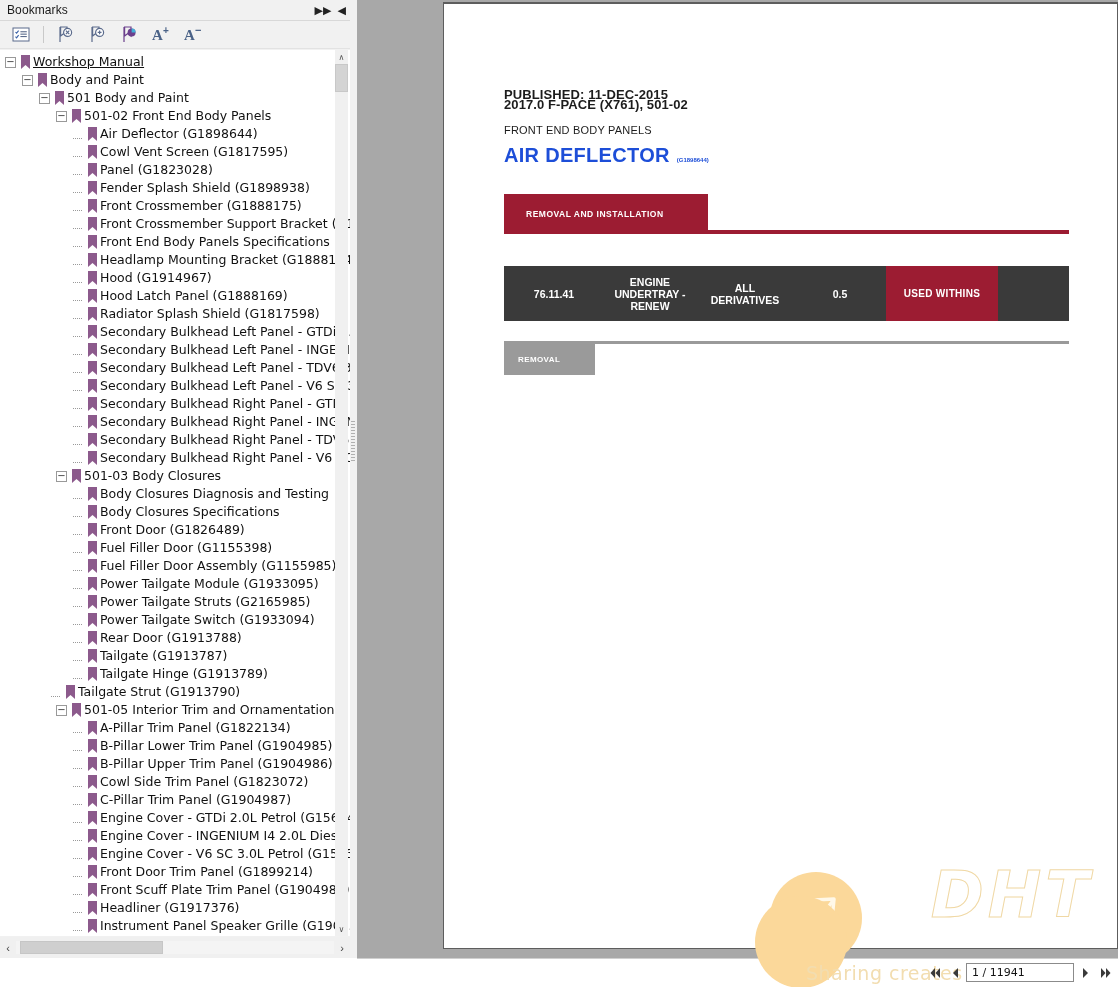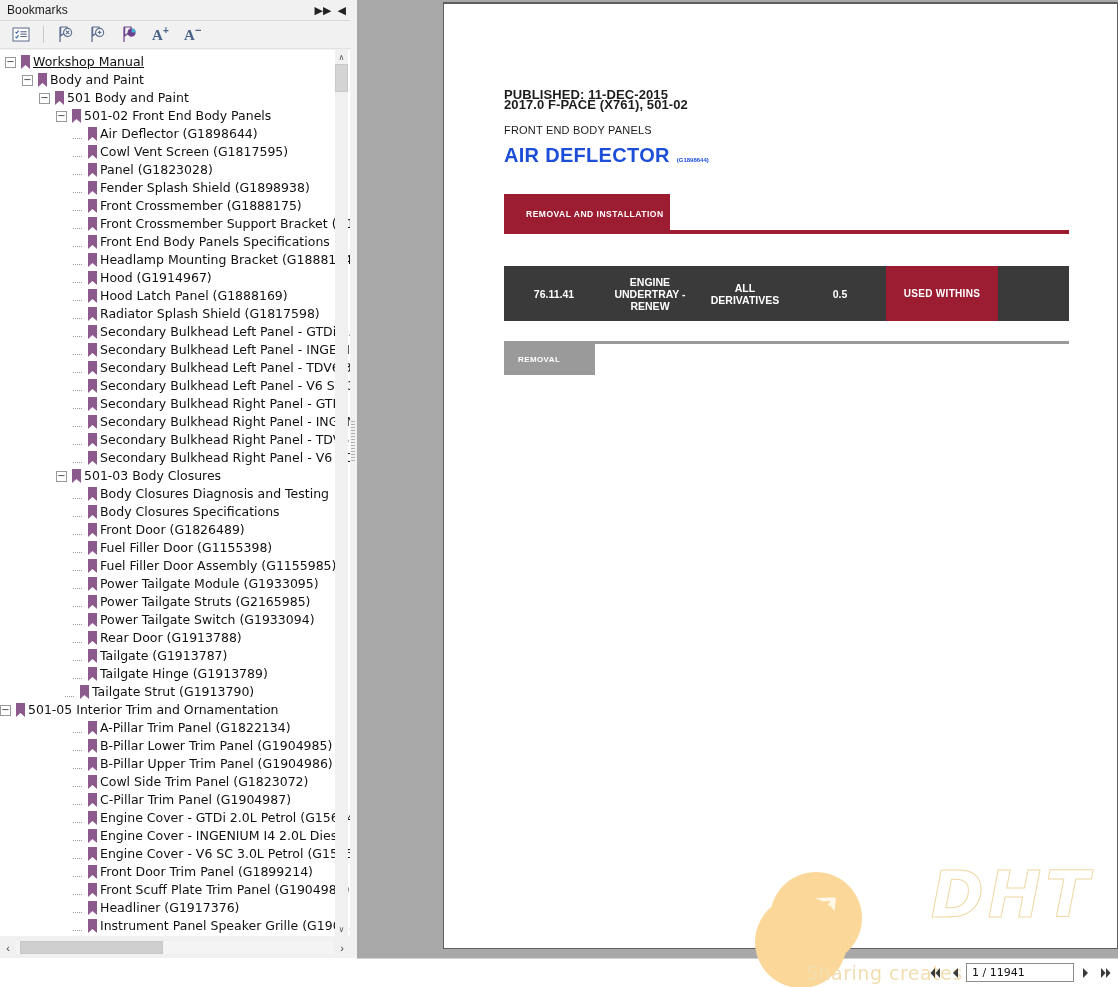--- a/index.html
+++ b/index.html
@@ -134,21 +134,21 @@
     font-size: 20px; font-weight: bold; color: #1d4ed8; letter-spacing: .3px;
     display: flex; align-items: baseline;
   }
   .doc-title .code { font-size: 6px; margin-left: 7px; letter-spacing: 0; }
 
   .band { position: absolute; left: 60px; top: 190px; width: 565px; height: 40px; }
   .band .rule {
     position: absolute; left: 0; bottom: 0; width: 565px; height: 4px; background: #9c1c32;
   }
   .band .tag {
-    position: absolute; left: 0; top: 0; width: 166px; height: 40px;
+    position: absolute; left: 0; top: 0; width: 204px; height: 40px;
     background: #9c1c32; color: #fff; display: flex; align-items: center;
     padding-left: 22px; font-size: 8.5px; font-weight: bold; letter-spacing: .5px;
   }
 
   .opTable {
     position: absolute; left: 60px; top: 262px; width: 565px; height: 55px;
     background: #3a3a3a; display: flex; align-items: stretch;
   }
   .opTable .cell {
     display: flex; align-items: center; justify-content: center; text-align: center;
@@ -590,30 +590,30 @@
           </div>
           <div class="tnode" style="padding-left: 73px;">
             <span class="dots"></span>
             <span class="bmicon">
               <svg width="11" height="15" viewBox="0 0 11 15">
                 <path d="M1 0 L10 0 L10 14 L5.5 10 L1 14 Z" fill="#8c5a8c"></path>
               </svg>
             </span>
             <span class="label">Tailgate Hinge (G1913789)</span>
           </div>
-          <div class="tnode" style="padding-left: 65px;">
+          <div class="tnode" style="padding-left: 51px;">
             <span class="dots"></span>
             <span class="bmicon">
               <svg width="11" height="15" viewBox="0 0 11 15">
                 <path d="M1 0 L10 0 L10 14 L5.5 10 L1 14 Z" fill="#8c5a8c"></path>
               </svg>
             </span>
             <span class="label">Tailgate Strut (G1913790)</span>
           </div>
-          <div class="tnode" style="">
+          <div class="tnode" style="padding-left: 56px;">
             <span class="toggle"></span>
             <span class="bmicon">
               <svg width="11" height="15" viewBox="0 0 11 15">
                 <path d="M1 0 L10 0 L10 14 L5.5 10 L1 14 Z" fill="#8c5a8c"></path>
               </svg>
             </span>
             <span class="label">501-05 Interior Trim and Ornamentation</span>
           </div>
           <div class="tnode" style="padding-left: 73px;">
             <span class="dots"></span>

